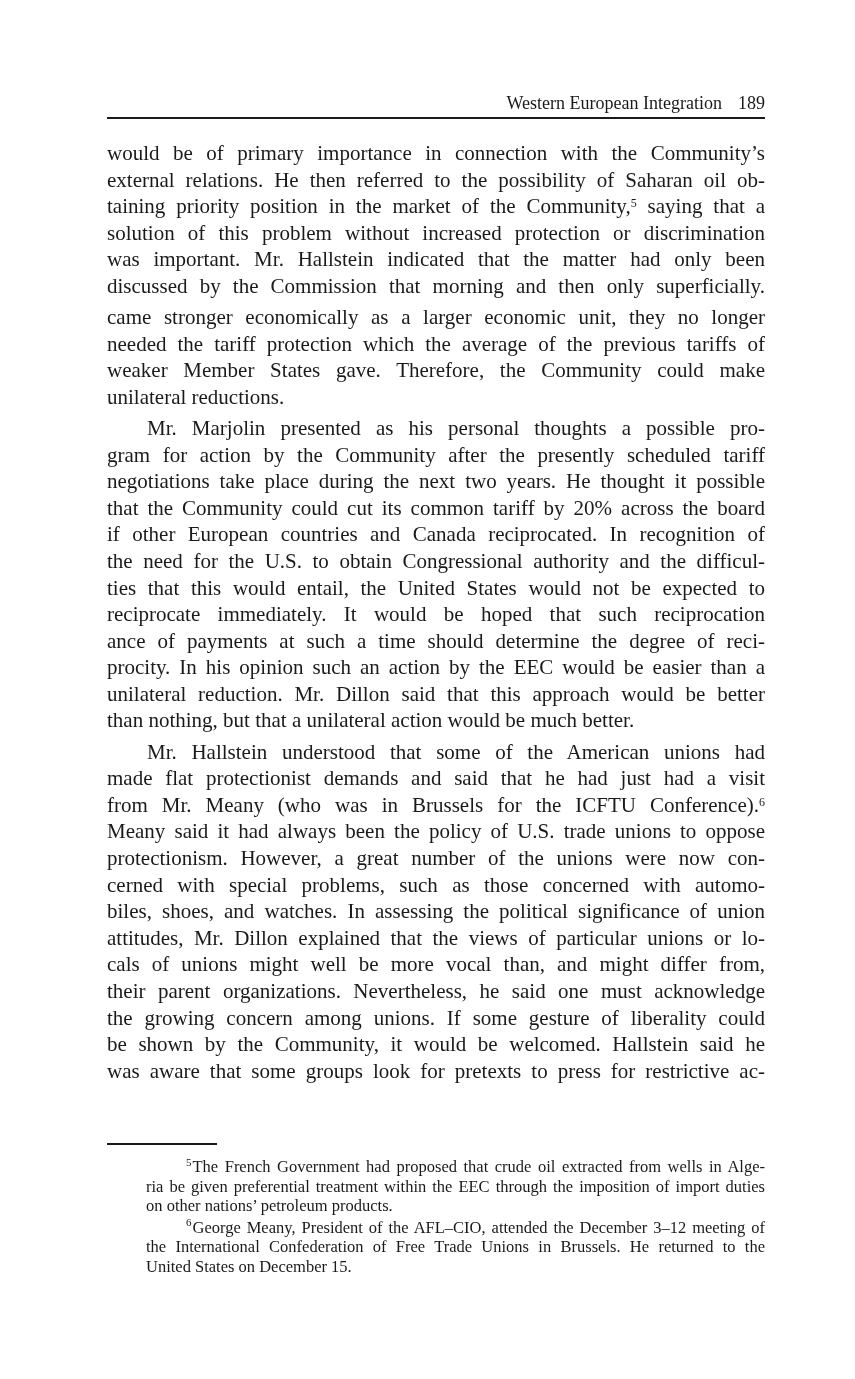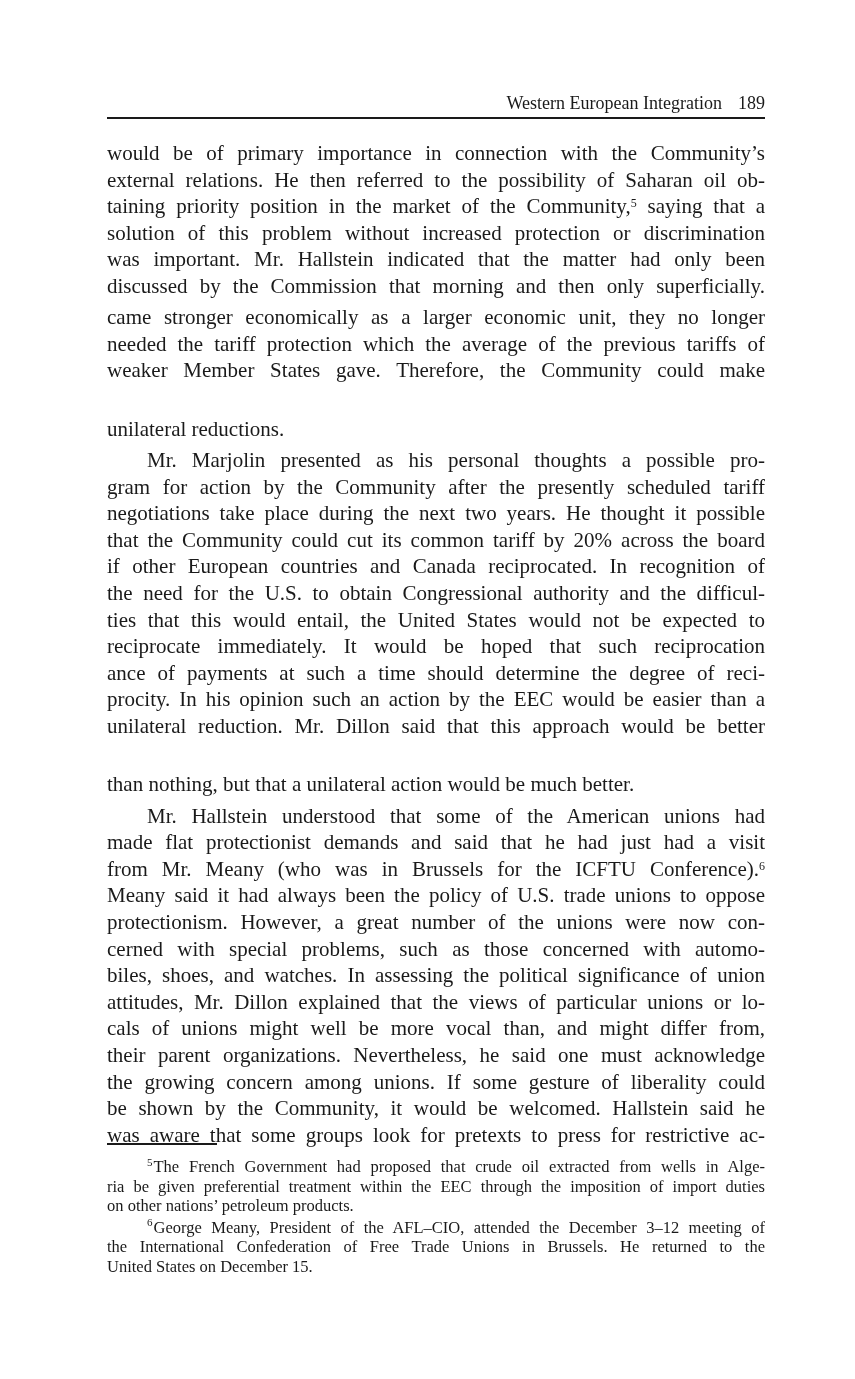--- a/index.html
+++ b/index.html
@@ -46,21 +46,20 @@
       display: block;
       height: 26.6px;
       line-height: 26.6px;
       white-space: nowrap;
       text-align: justify;
       text-align-last: justify;
       overflow: visible;
     }
     .line.last {
       text-align-last: left;
-      margin-top: 32px;
     }
     .line.indent {
       padding-left: 40px;
     }
     .para-gap {
       height: 4.5px;
     }
     sup.fnref {
       font-size: 12px;
       line-height: 0;
@@ -83,20 +82,21 @@
       top: 1157px;
       font-size: 16.5px;
     }
     .fline {
       display: block;
       height: 19.5px;
       line-height: 19.5px;
       white-space: nowrap;
       text-align: justify;
       text-align-last: justify;
+      margin-left: 39px;
     }
     .fline.last { text-align-last: left; }
     .fline.indent { padding-left: 40px; }
     .fn-gap { height: 2px; }
     sup.fnnum {
       font-size: 11px;
       line-height: 0;
       vertical-align: super;
       margin-right: 1px;
     }

